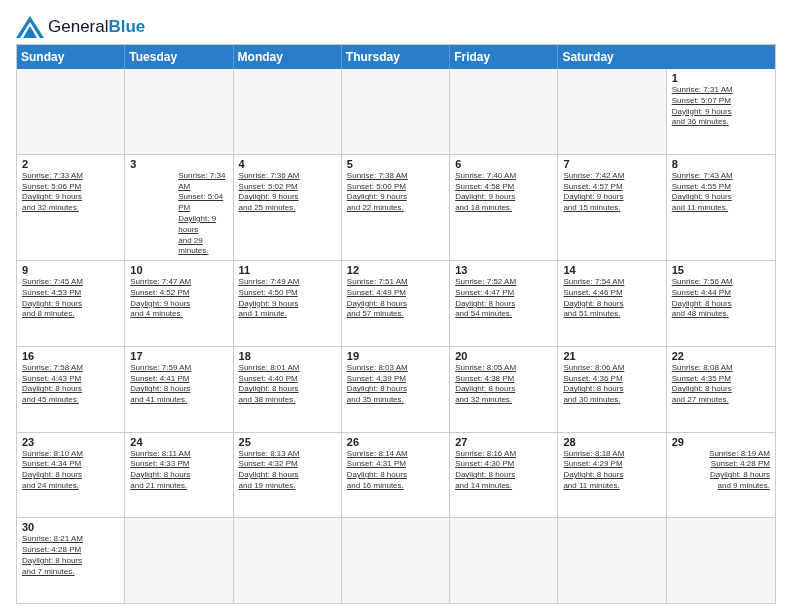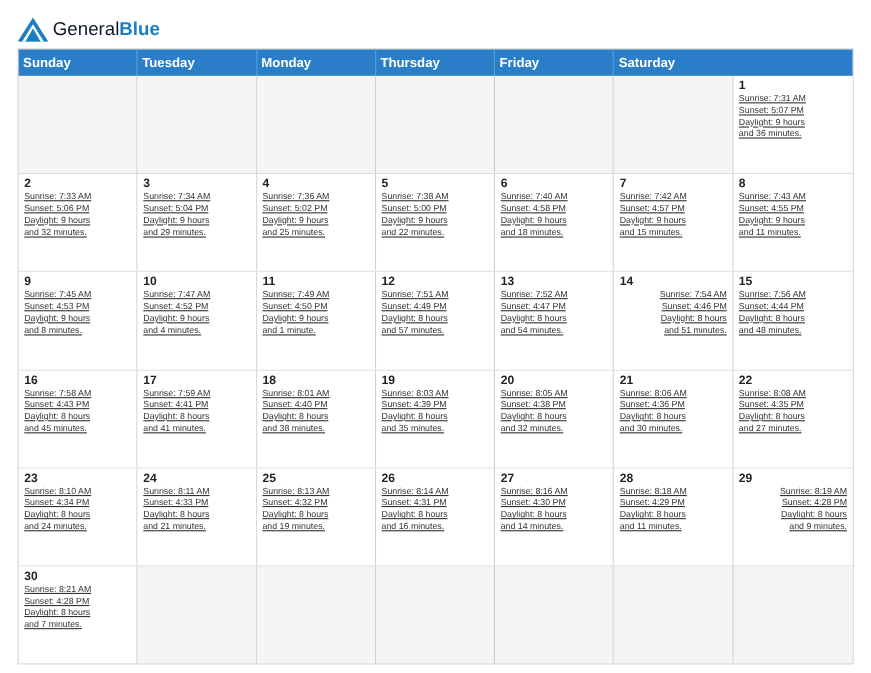--- a/index.html
+++ b/index.html
@@ -152,21 +152,21 @@
         <div class="cal-row">
           <div class="cal-cell">
             <span class="day-num">2</span>
             <div class="cell-info" style="white-space: pre-line;">Sunrise: 7:33 AM
 Sunset: 5:06 PM
 Daylight: 9 hours
 and 32 minutes.</div>
           </div>
           <div class="cal-cell">
             <span class="day-num">3</span>
-            <div class="cell-info" style="white-space: pre-line;">Sunrise: 7:34 AM
+            <div class="cell-info" style="white-space: pre-line; margin-left: 48px;">Sunrise: 7:34 AM
 Sunset: 5:04 PM
 Daylight: 9 hours
 and 29 minutes.</div>
           </div>
           <div class="cal-cell">
             <span class="day-num">4</span>
             <div class="cell-info" style="white-space: pre-line;">Sunrise: 7:36 AM
 Sunset: 5:02 PM
 Daylight: 9 hours
 and 25 minutes.</div>
@@ -231,21 +231,21 @@
           </div>
           <div class="cal-cell">
             <span class="day-num">13</span>
             <div class="cell-info" style="white-space: pre-line;">Sunrise: 7:52 AM
 Sunset: 4:47 PM
 Daylight: 8 hours
 and 54 minutes.</div>
           </div>
           <div class="cal-cell">
             <span class="day-num">14</span>
-            <div class="cell-info" style="white-space: pre-line; text-align: right;">Sunrise: 7:54 AM
+            <div class="cell-info" style="white-space: pre-line;">Sunrise: 7:54 AM
 Sunset: 4:46 PM
 Daylight: 8 hours
 and 51 minutes.</div>
           </div>
           <div class="cal-cell">
             <span class="day-num">15</span>
             <div class="cell-info" style="white-space: pre-line;">Sunrise: 7:56 AM
 Sunset: 4:44 PM
 Daylight: 8 hours
 and 48 minutes.</div>

